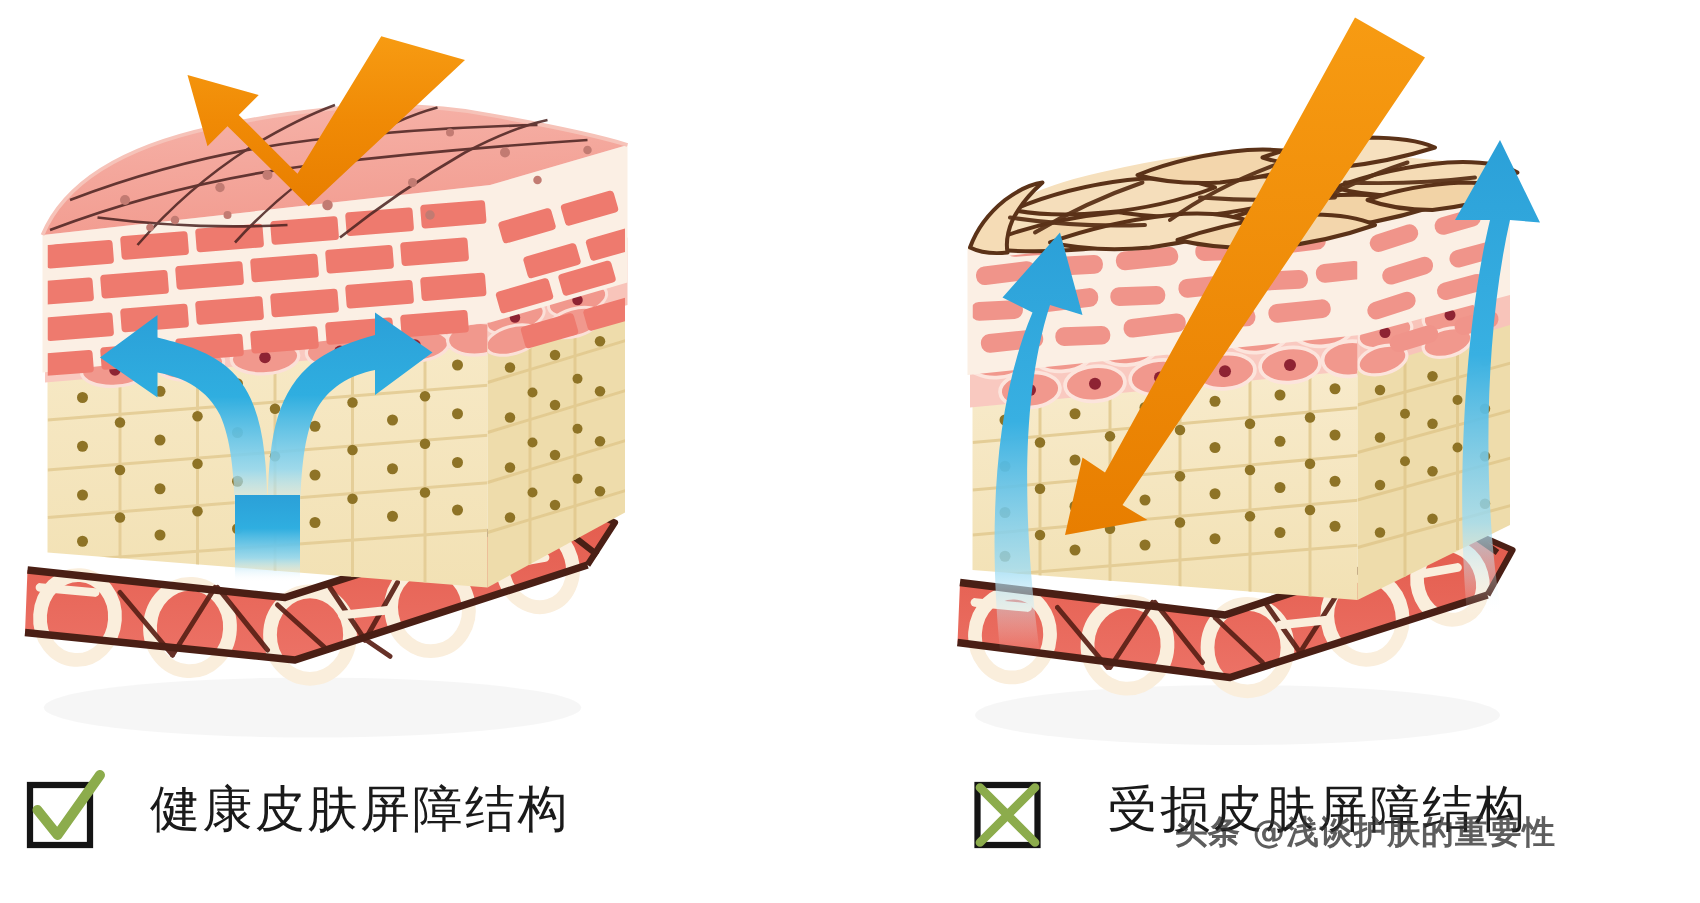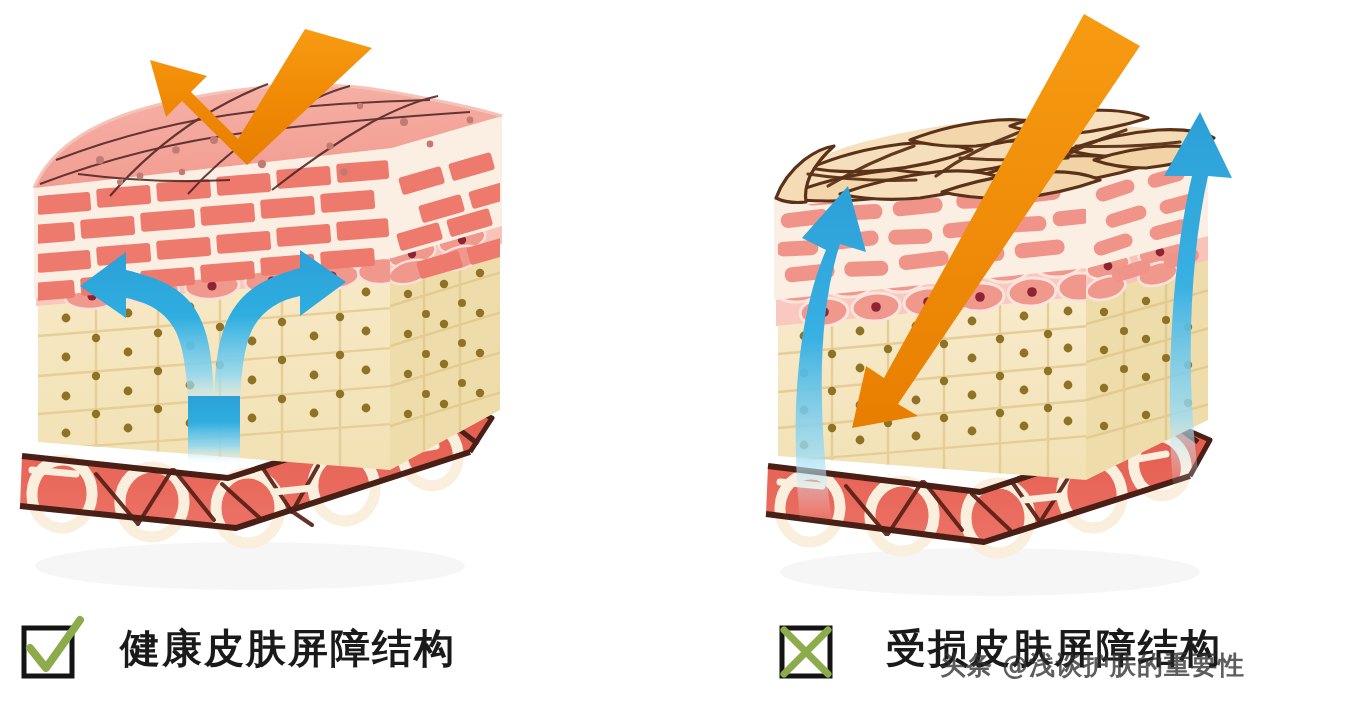--- a/index.html
+++ b/index.html
@@ -29,21 +29,21 @@
     position:relative;
     width:48px;height:48px;
     flex:0 0 48px;
   }
   .markbox svg{position:absolute;left:-6px;top:-10px;width:66px;height:66px;overflow:visible;}
 
   .caption-text{
     margin-left:48px;
     font-family:"DejaVu Sans","Liberation Sans",sans-serif;
     font-size:40px;
-    font-weight:700;
+    font-weight:400;
     color:#1a1a1a;
     letter-spacing:2px;
     white-space:nowrap;
     line-height:1;
   }
   #caption-damaged .caption-text{margin-left:56px;}
 
   #watermark{
     position:absolute;
     left:940px;top:648px;

